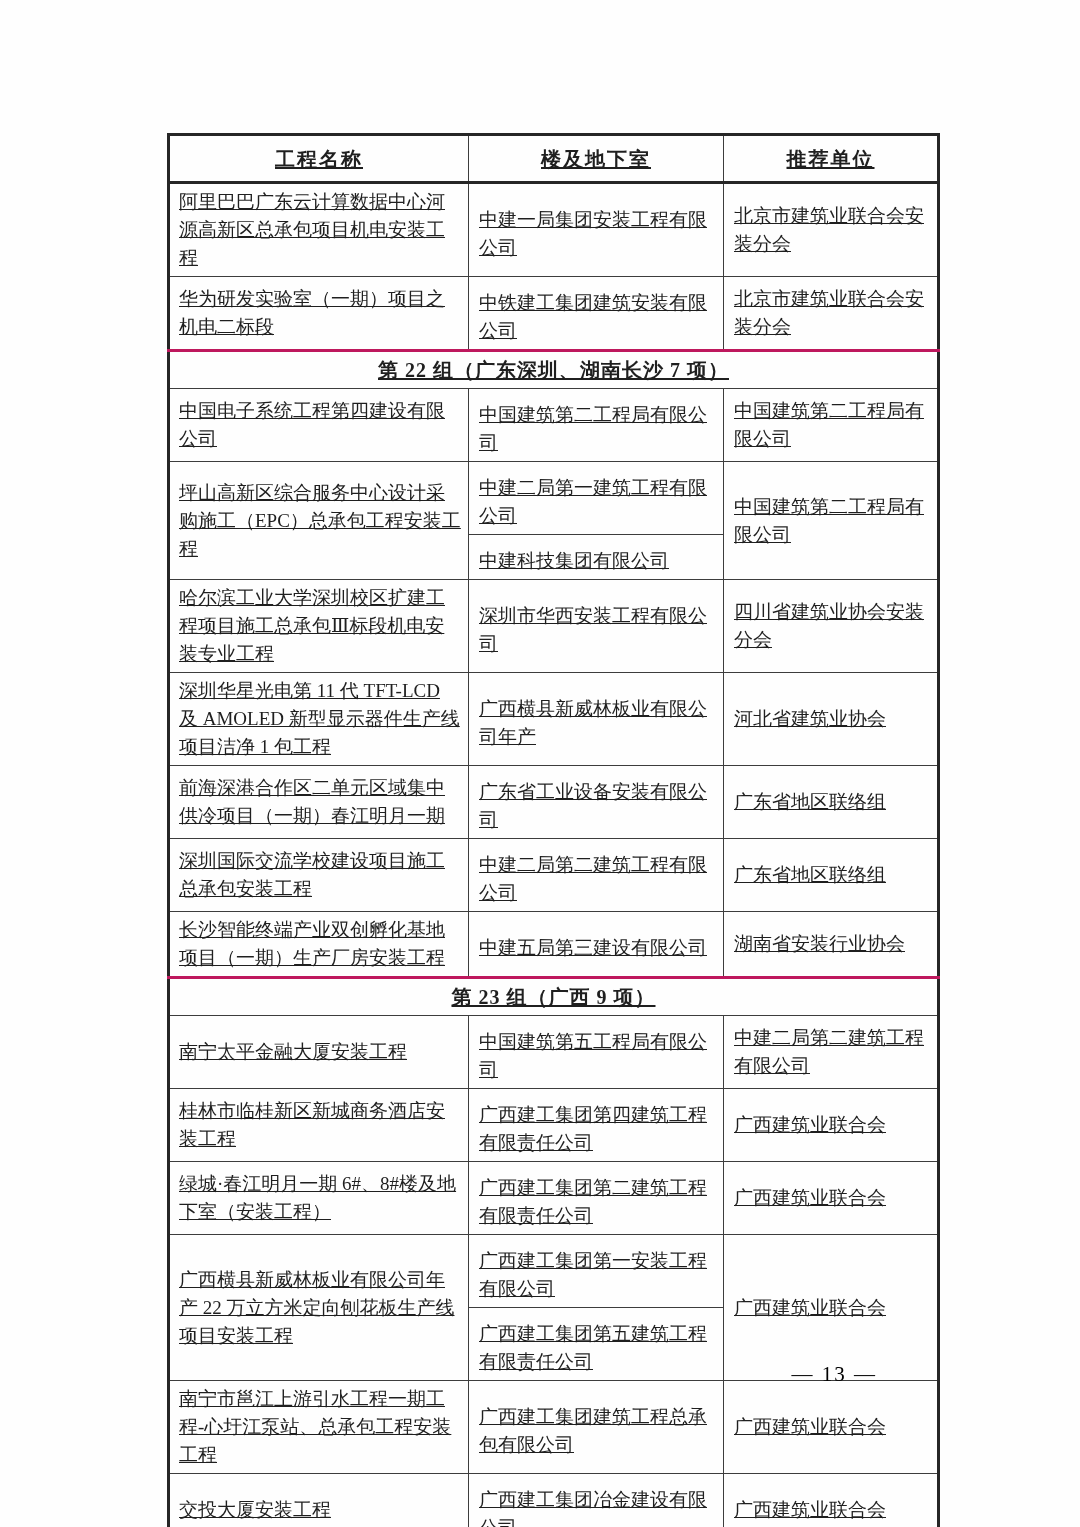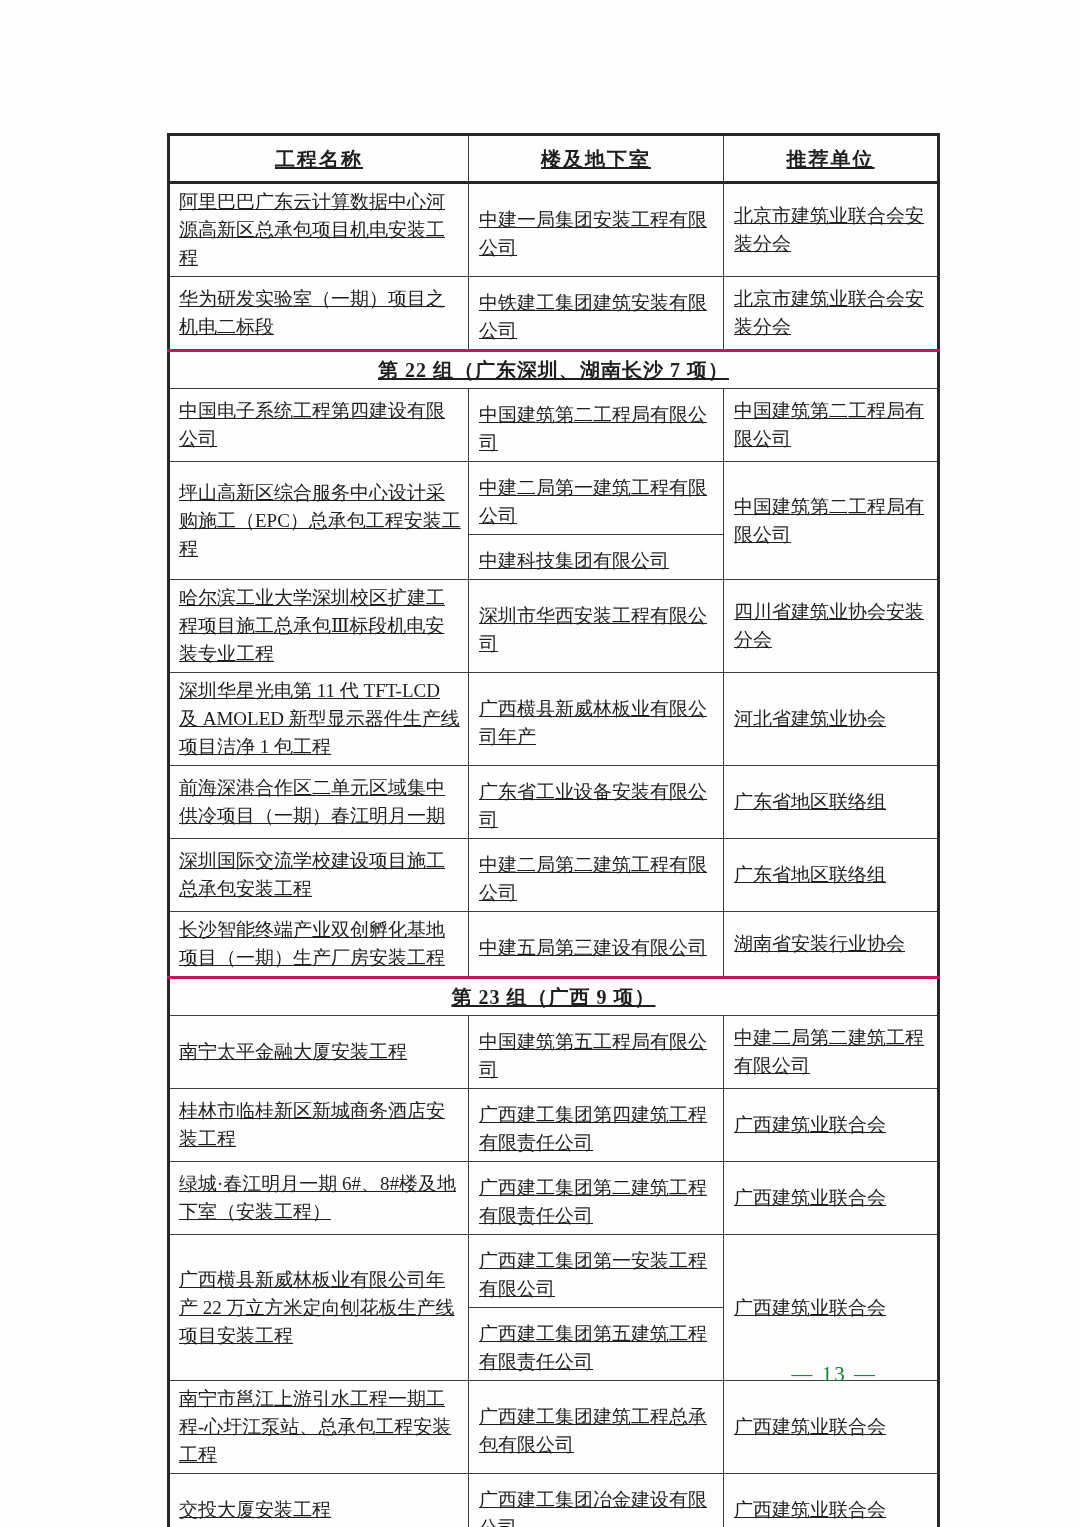--- a/index.html
+++ b/index.html
@@ -51,21 +51,21 @@
   }
   td.cell-project    { padding: 4px 6px 4px 9px;  }
   td.cell-applicant  { padding: 12px 6px 4px 10px; }
   td.cell-recommend  { padding: 4px 6px 4px 10px; }
   .page-number {
     position: absolute;
     top: 1362px;
     right: 203px;
     font-size: 21px;
     letter-spacing: 2px;
-    color: #15803d;
+    color: #000000;
     white-space: nowrap;
     margin-left: 22px;
   }
 </style>
 </head>
 <body>
 
 <div class="page">
 
   <table class="award-table">

